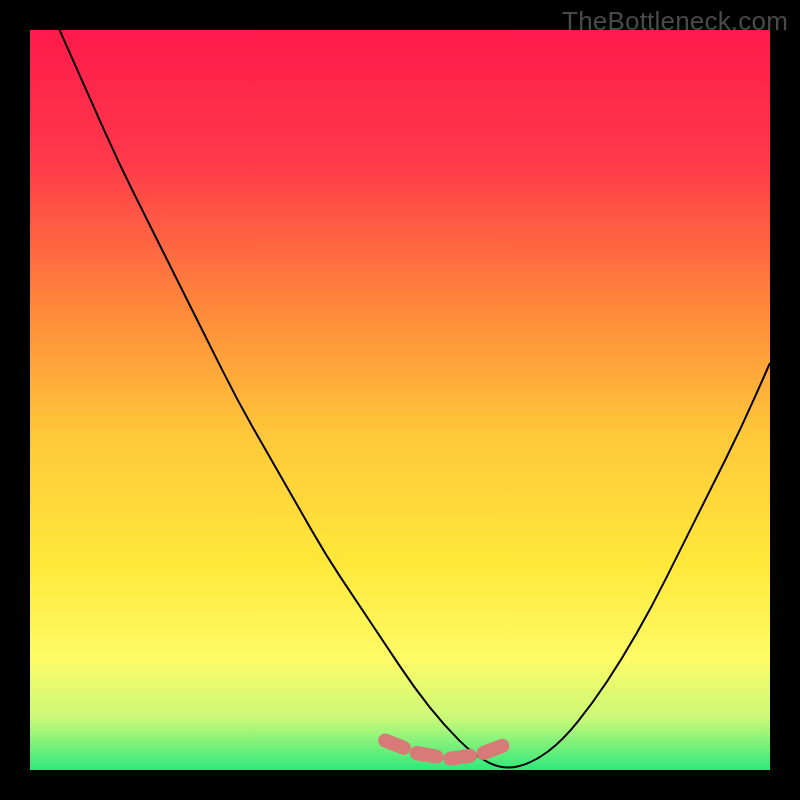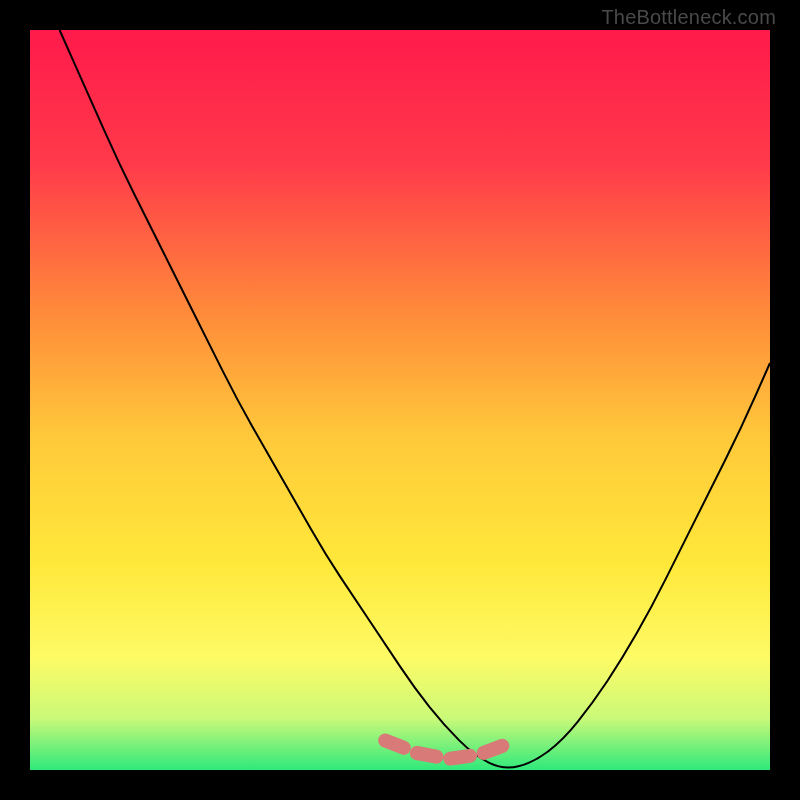--- a/index.html
+++ b/index.html
@@ -22,23 +22,23 @@
   .plot-area {
     position: absolute;
     left: 30px;
     top: 30px;
     width: 740px;
     height: 740px;
   }
   .watermark {
     position: absolute;
     top: 6px;
-    right: 24px;
+    right: 12px;
     color: #4a4a4a;
-    font-size: 20px;
+    font-size: 26px;
     font-weight: 500;
     letter-spacing: 0.2px;
     user-select: none;
   }
   svg {
     display: block;
   }
 </style>
 </head>
 <body>

